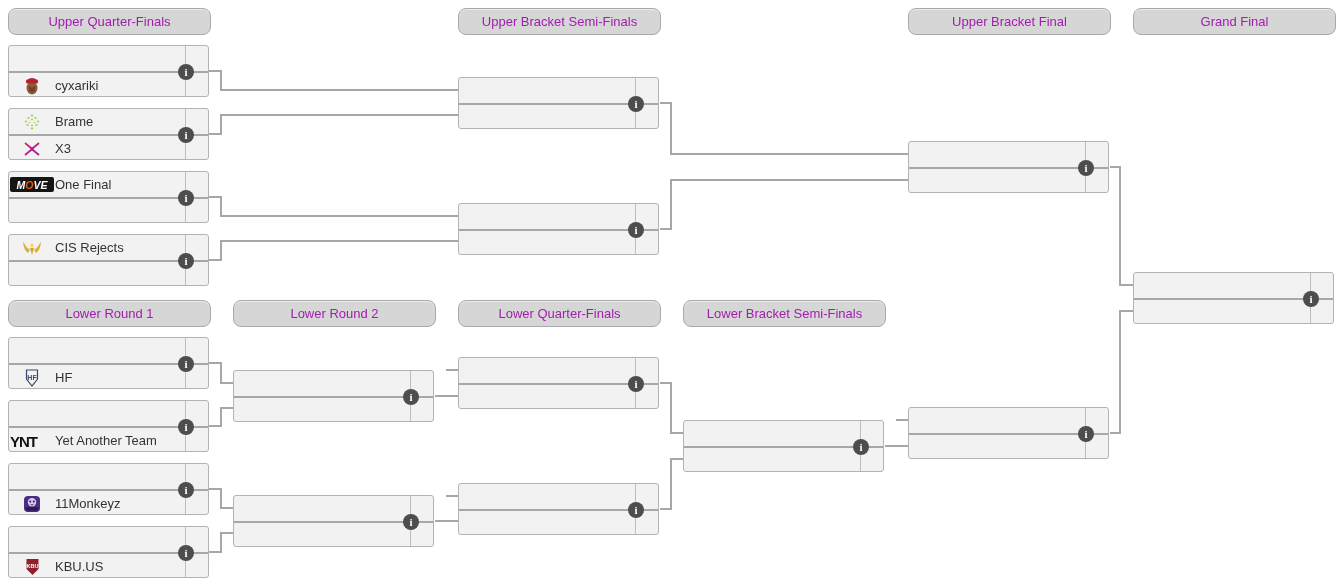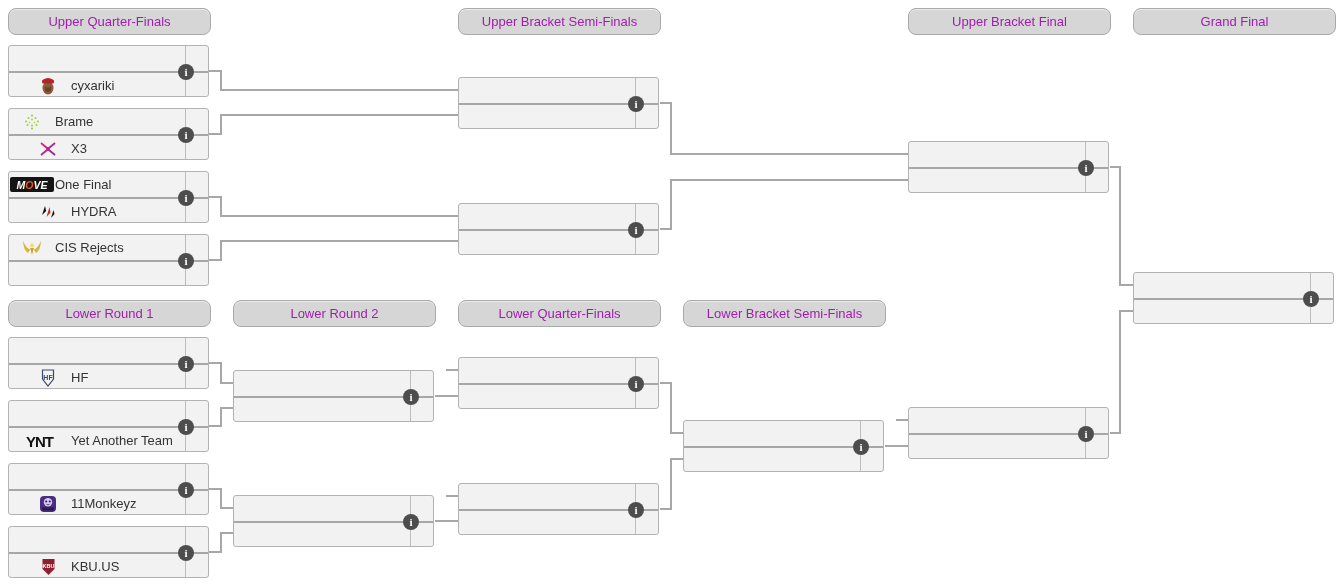--- a/index.html
+++ b/index.html
@@ -6,21 +6,21 @@
   #bracket{position:relative;width:1341px;height:586px;background:#fff;
     font-family:"Liberation Sans",sans-serif;overflow:hidden;}
   .hdr{position:absolute;width:201px;height:25px;line-height:25px;text-align:center;
     background:#d6d6d6;border:1px solid #a9a9a9;border-radius:8px;
     box-shadow:inset 0 1px 0 rgba(255,255,255,.55);
     font-size:13px;color:#a21caf;}
   .match{position:absolute;width:201px;height:52px;background:#f2f2f2;
     border:1px solid #b3b3b3;border-radius:3px;box-sizing:border-box;}
   .slot{position:absolute;left:0;right:0;height:25px;display:flex;align-items:center;}
   .slot.top{top:0;}
-  .slot.bottom{top:27px;margin-left:16px;}
+  .slot.bottom{top:27px;}
   .mid{position:absolute;left:0;right:0;top:25px;height:2px;background:#a7a7a7;}
   .scorecol{position:absolute;left:176px;top:0;bottom:0;width:1px;background:#bdbdbd;}
   .ticon{width:46px;min-width:46px;display:flex;justify-content:center;align-items:center;}
   .tname{font-size:13px;color:#333;white-space:nowrap;}
   .info{position:absolute;left:169px;top:18px;width:16px;height:16px;border:none;padding:0;
     border-radius:50%;background:#4d4d4d;color:#fff;z-index:3;cursor:pointer;
     font-family:"Liberation Serif",serif;font-weight:bold;font-size:11px;line-height:16px;text-align:center;}
   .conn{position:absolute;background:#a7a7a7;z-index:1;}
   .match{z-index:2;}
 </style>
@@ -100,30 +100,20 @@
     <div class="slot top">
       <span class="ticon">
         <svg width="44" height="15" viewBox="0 0 44 15">
             <rect x="0" y="0" width="44" height="15" rx="2" fill="#141414"></rect>
             <text x="22" y="11.5" font-family="Liberation Sans" font-size="10.5" font-weight="bold" font-style="italic" fill="#ffffff" text-anchor="middle">M<tspan fill="#e8590c">O</tspan>VE</text>
           </svg>
       </span>
       <span class="tname">One Final</span>
     </div>
     <div class="mid"></div>
-    <div class="slot bottom">
-      <span class="ticon">
-        <svg width="16" height="16" viewBox="0 0 16 16">
-            <path d="M2 11 L5 2 L6.2 7 Z" fill="#141414"></path>
-            <path d="M6.5 13 L9.5 3 L10.5 8.5 Z" fill="#c62828"></path>
-            <path d="M11 14 L13.5 6 L14.5 10 Z" fill="#141414"></path>
-          </svg>
-      </span>
-      <span class="tname">HYDRA</span>
-    </div>
     <div class="scorecol"></div>
     <button class="info">i</button>
   </div>
 
   <div class="match" style="left:8px;top:234px">
     <div class="slot top">
       <span class="ticon">
         <svg width="20" height="16" viewBox="0 0 20 16">
             <path d="M1 1 Q4 8 8 9.5 L6 13 Q1.5 10 1 1 Z" fill="#d9b23a"></path>
             <path d="M19 1 Q16 8 12 9.5 L14 13 Q18.5 10 19 1 Z" fill="#d9b23a"></path>

